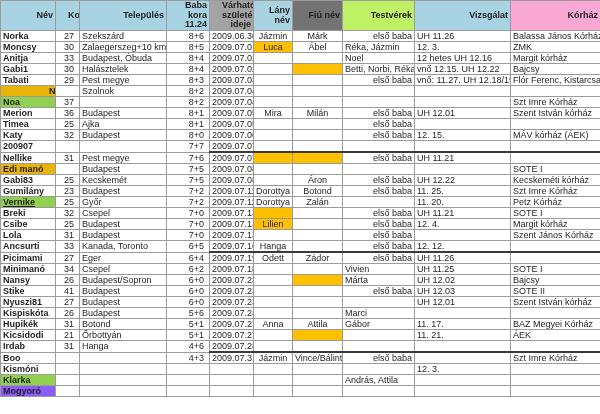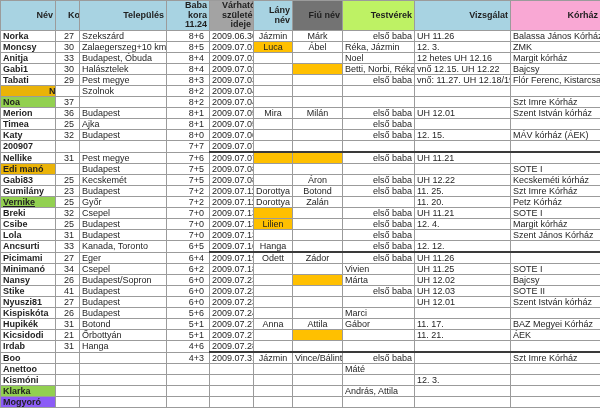--- a/index.html
+++ b/index.html
@@ -418,32 +418,20 @@
           <td class="c-telepules"></td>
           <td class="c-baba">4+3</td>
           <td class="c-varhato sep">2009.07.31</td>
           <td class="c-lany sep">Jázmin</td>
           <td class="c-fiu sep">Vince/Bálint</td>
           <td class="c-tv center sep">első baba</td>
           <td class="c-viz sep"></td>
           <td class="c-korhaz sep">Szt Imre Kórház</td>
         </tr>
         <tr>
-          <td class="c-nev">Anettoo</td>
-          <td class="c-kor"></td>
-          <td class="c-telepules"></td>
-          <td class="c-baba"></td>
-          <td class="c-varhato"></td>
-          <td class="c-lany"></td>
-          <td class="c-fiu"></td>
-          <td class="c-tv">Máté</td>
-          <td class="c-viz"></td>
-          <td class="c-korhaz"></td>
-        </tr>
-        <tr>
           <td class="c-nev">Kismóni</td>
           <td class="c-kor"></td>
           <td class="c-telepules"></td>
           <td class="c-baba"></td>
           <td class="c-varhato"></td>
           <td class="c-lany"></td>
           <td class="c-fiu"></td>
           <td class="c-tv"></td>
           <td class="c-viz right">12. 3.</td>
           <td class="c-korhaz"></td>

